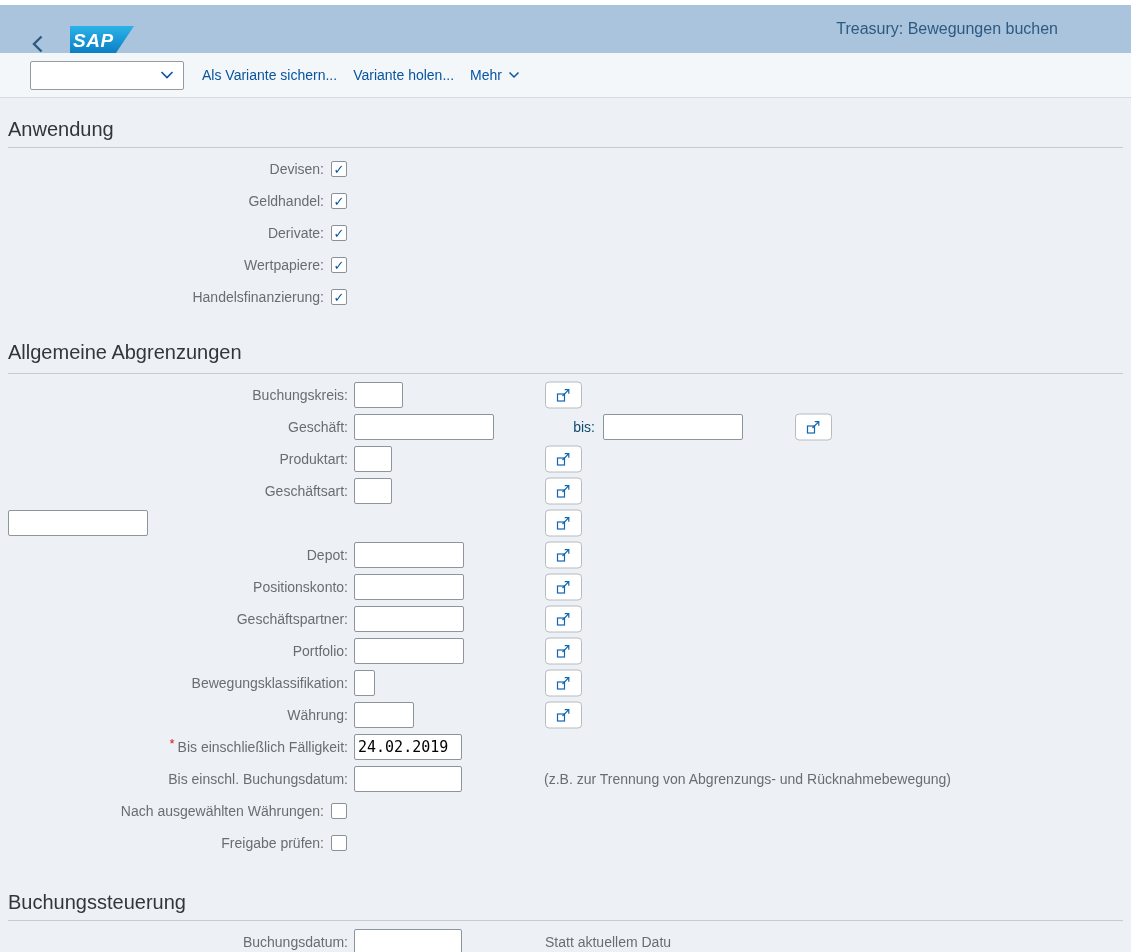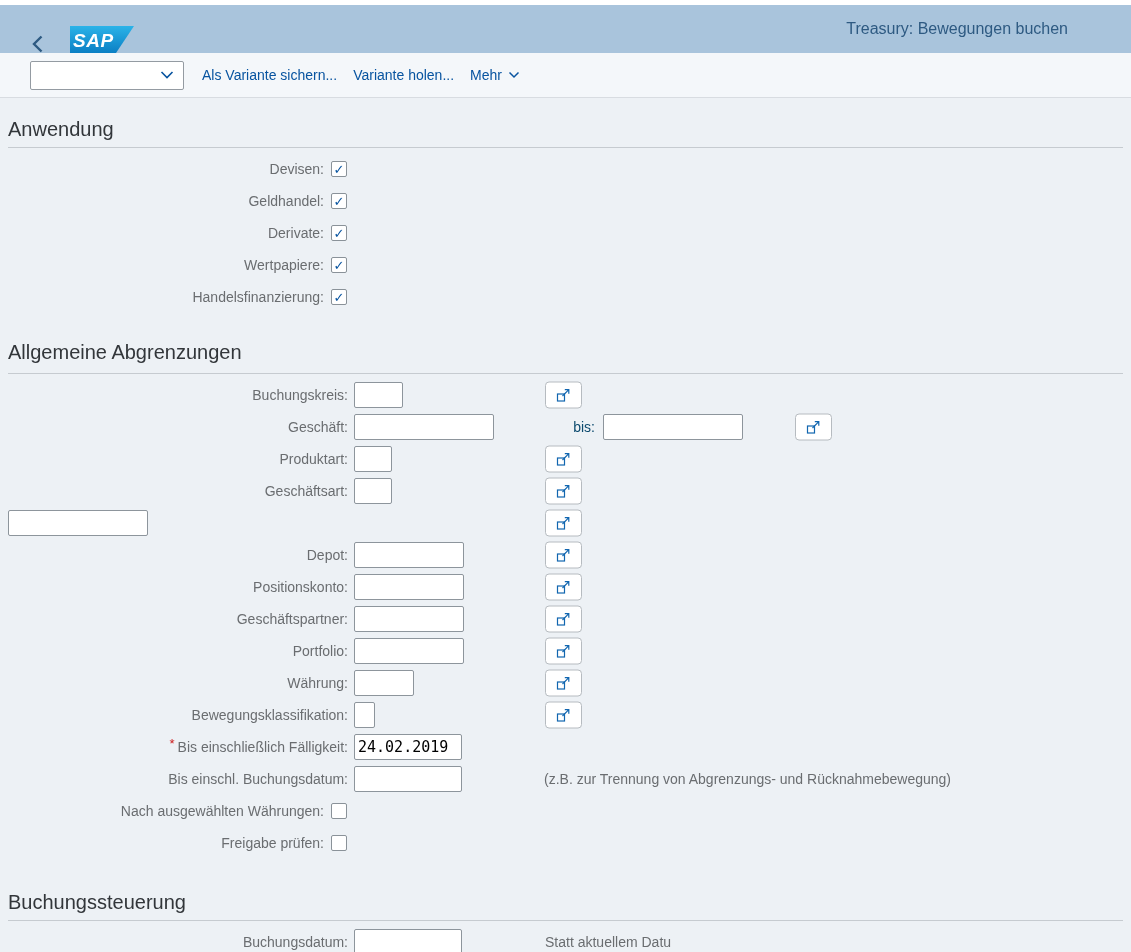--- a/index.html
+++ b/index.html
@@ -14,21 +14,21 @@
   .topstrip { height:5px; background:#ffffff; }
   .appbar {
     height:48px; background:#a9c4dc;
     display:flex; align-items:flex-end; position:relative;
   }
   .back-btn {
     margin-left:32px; display:flex; align-items:center; cursor:pointer;
   }
   .sap-logo { margin-left:27px; display:block; }
   .app-title {
-    position:absolute; right:63px; top:50%; transform:translateY(-50%);
+    position:absolute; right:73px; top:50%; transform:translateY(-50%);
     color:#2e5a82; font-size:16px; white-space:nowrap;
   }
   
   .toolbar {
     height:45px; background:#f4f7fa; border-bottom:1px solid #d8dce1;
     display:flex; align-items:center;
   }
   .combobox {
     margin-left:30px; width:154px; height:29px;
     background:#fff; border:1px solid #949ba2; border-radius:2px;
@@ -260,33 +260,33 @@
       <input class="inp w110" value="" style="">
       <span class="msbtn">
         <svg width="15" height="15" viewBox="0 0 15 15">
           <rect x="1.5" y="6.5" width="7" height="7" fill="none" stroke="#1166b0" stroke-width="1.2"></rect>
           <path d="M6.5 8.5 L12.3 2.7 M8.8 2.2 H12.8 V6.2" fill="none" stroke="#1166b0" stroke-width="1.2"></path>
         </svg>
       </span>
     </div>
 
     <div class="frow">
+      <span class="lbl">Bewegungsklassifikation:</span>
+      <input class="inp w21" value="" style="">
+      <span class="msbtn">
+        <svg width="15" height="15" viewBox="0 0 15 15">
+          <rect x="1.5" y="6.5" width="7" height="7" fill="none" stroke="#1166b0" stroke-width="1.2"></rect>
+          <path d="M6.5 8.5 L12.3 2.7 M8.8 2.2 H12.8 V6.2" fill="none" stroke="#1166b0" stroke-width="1.2"></path>
+        </svg>
+      </span>
+    </div>
+
+    <div class="frow">
       <span class="lbl">Währung:</span>
       <input class="inp w60" value="" style="">
-      <span class="msbtn">
-        <svg width="15" height="15" viewBox="0 0 15 15">
-          <rect x="1.5" y="6.5" width="7" height="7" fill="none" stroke="#1166b0" stroke-width="1.2"></rect>
-          <path d="M6.5 8.5 L12.3 2.7 M8.8 2.2 H12.8 V6.2" fill="none" stroke="#1166b0" stroke-width="1.2"></path>
-        </svg>
-      </span>
-    </div>
-
-    <div class="frow">
-      <span class="lbl">Bewegungsklassifikation:</span>
-      <input class="inp w21" value="" style="">
       <span class="msbtn">
         <svg width="15" height="15" viewBox="0 0 15 15">
           <rect x="1.5" y="6.5" width="7" height="7" fill="none" stroke="#1166b0" stroke-width="1.2"></rect>
           <path d="M6.5 8.5 L12.3 2.7 M8.8 2.2 H12.8 V6.2" fill="none" stroke="#1166b0" stroke-width="1.2"></path>
         </svg>
       </span>
     </div>
 
     <div class="frow">
       <span class="lbl"><span class="req">*</span><span>Bis einschließlich Fälligkeit:</span></span>

